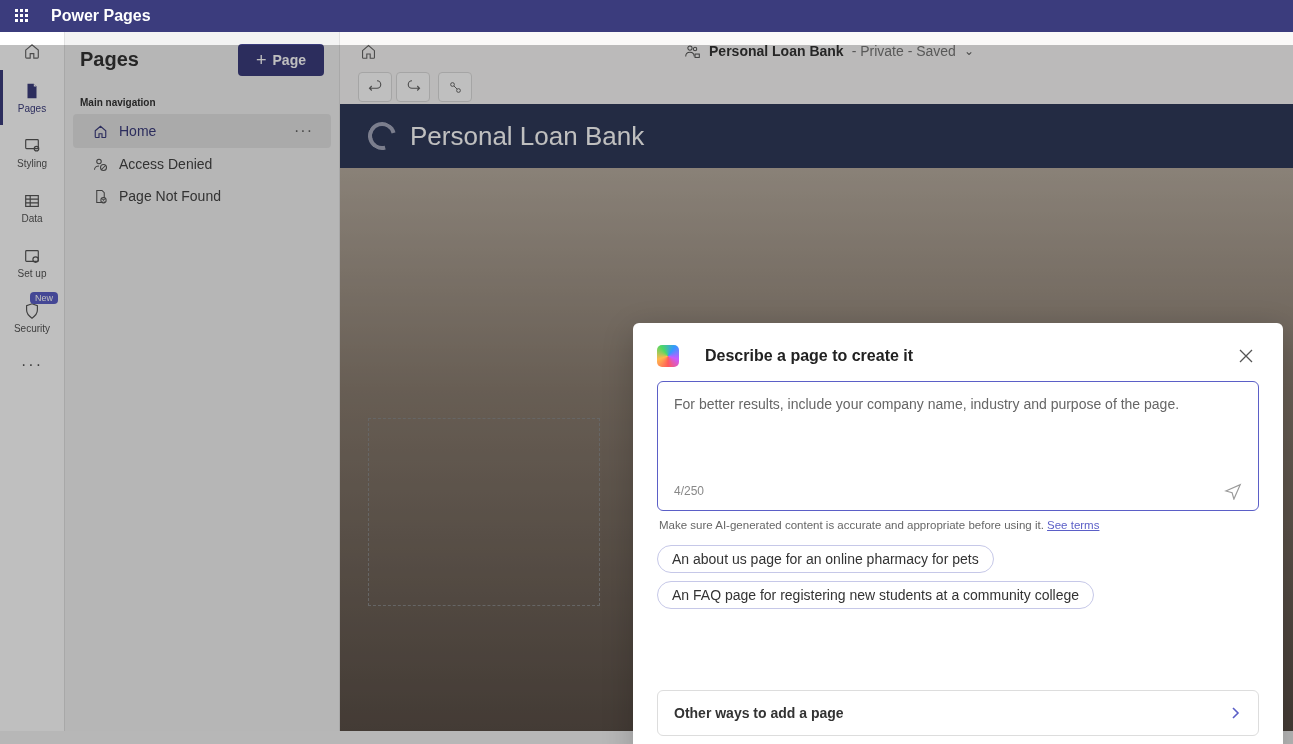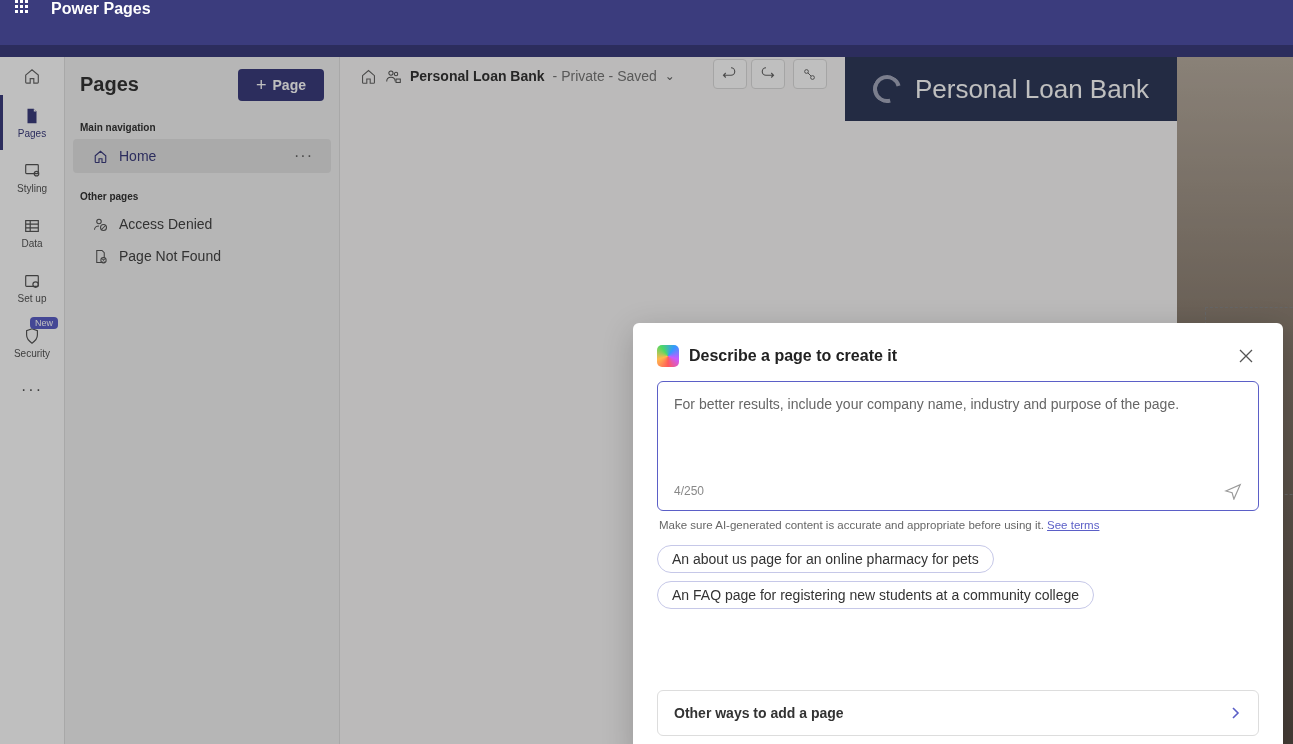--- a/index.html
+++ b/index.html
@@ -1,18 +1,18 @@
 <!DOCTYPE html>
 <html><head>
   <meta charset="utf-8">
   <style>
     * { margin: 0; padding: 0; box-sizing: border-box; font-family: 'Segoe UI', Tahoma, sans-serif; }
     body { width: 1293px; height: 744px; overflow: hidden; background: #f5f5f5; }
     
-    .top-bar { height: 57px; background: #3b3c7d; display: flex; align-items: flex-start; padding: 0 15px; }
+    .top-bar { height: 32px; background: #3b3c7d; display: flex; align-items: center; padding: 0 15px; }
     .waffle { width: 14px; height: 14px; margin-right: 22px; display: grid; grid-template-columns: repeat(3,3px); grid-template-rows: repeat(3,3px); gap: 2px; cursor: pointer; }
     .waffle span { background: #fff; width: 3px; height: 3px; }
     .app-title { color: #fff; font-size: 16px; font-weight: 600; }
     
     .main-layout { display: flex; height: calc(100% - 45px); }
     
     .nav-rail { width: 65px; background: #fff; border-right: 1px solid #e1e1e1; display: flex; flex-direction: column; }
     .rail-top { height: 38px; display:flex; align-items:center; justify-content:center; border-bottom: 0px solid #e1e1e1; }
     .rail-item { height: 55px; display: flex; flex-direction: column; align-items: center; justify-content: center; cursor: pointer; position: relative; color: #555; }
     .rail-item.active { color: #3b3c7d; }
@@ -26,21 +26,21 @@
     .panel-title { font-size: 20px; font-weight: 600; color: #333; }
     .btn-page { background: #3b3c7d; color: #fff; border: none; padding: 7px 18px; border-radius: 4px; font-size: 14px; font-weight: 600; display:flex; align-items:center; gap:6px; cursor:pointer; }
     .btn-page .plus { font-size: 18px; font-weight: 400; line-height: 1; }
     .section-h { padding: 10px 15px 6px; font-size: 10px; font-weight: 600; color: #333; }
     .tree-item { display: flex; align-items: center; padding: 8px 18px; font-size: 14px; color: #444; cursor: pointer; border-radius: 4px; margin: 0 8px; }
     .tree-item.sel { background: #e3e3e3; color: #3b3c7d; }
     .tree-item .ti-icon { width: 18px; display:flex; justify-content:center; margin-right: 10px; color: #555; }
     .tree-item.sel .ti-icon { color: #3b3c7d; }
     .tree-item .dots { margin-left: auto; color: #666; font-size: 16px; letter-spacing: 1px; }
     
-    .canvas { flex: 1; background: #faf9f8; display: flex; flex-direction: row; position: relative; }
+    .canvas { flex: 1; background: #faf9f8; display: flex; flex-direction: column; position: relative; }
     .crumb-bar { height: 38px; display: flex; align-items: center; padding: 0 20px; font-size: 14px; color: #333; border-bottom: 0px solid #e1e1e1; }
     .crumb-bar .home-ic { margin-right: 8px; color:#666; }
     .crumb-mid { flex:1; display:flex; justify-content:center; align-items:center; gap:8px; color:#333;}
     .site-name { font-weight: 600; }
     .site-status { color: #777; }
     .chev { color:#666; font-size: 12px;}
     
     .tool-row { height: 34px; display:flex; align-items:center; padding: 0 18px; gap:2px; }
     .tool-btn { width: 34px; height: 30px; border:1px solid #ddd; background:#fff; border-radius:4px; display:flex; align-items:center; justify-content:center; color:#555; cursor:pointer; }
     .tool-group { display:flex; gap:4px; border-radius:4px; }
@@ -48,21 +48,21 @@
     .site-header { height: 64px; background: #2f3a5a; display: flex; align-items: center; padding: 0 28px; gap: 14px; }
     .site-logo { width: 28px; height: 28px; border: 4px solid #a5a9bd; border-radius: 50%; border-right-color: transparent; transform: rotate(30deg); }
     .site-h-title { color: #fff; font-size: 26px; font-weight: 400; }
     
     .hero { flex:1; background: linear-gradient(180deg, #b8ada0 0%, #8a7d70 40%, #5a4f47 100%); position:relative; }
     .hero::before{content:''; position:absolute; left:28px; top:250px; width:230px; height:186px; border:1px dashed #888;}
     
     .overlay { position: absolute; top:45px; left:0; right:0; bottom:0; background: rgba(0,0,0,0.25); pointer-events: none; }
     
     .modal { position: absolute; right: 10px; top: 323px; width: 650px; height: 435px; background: #fff; border-radius: 6px; box-shadow: 0 8px 32px rgba(0,0,0,0.2); padding: 22px 24px; display:flex; flex-direction:column; }
-    .modal-head { display:flex; align-items:center; gap:10px; margin-bottom: 14px; }
+    .modal-head { display:flex; align-items:center; gap:26px; margin-bottom: 14px; }
     .copilot-ic { width:22px; height:22px; background: conic-gradient(from 180deg, #ff5a5a, #ffb84d, #4dd964, #3399ff, #c95aff, #ff5a5a); border-radius: 5px; }
     .modal-title { font-size: 16px; font-weight: 600; color: #222; flex:1; }
     .close-x { font-size: 16px; color: #555; cursor:pointer; padding: 4px 6px; }
     
     .prompt-box { border: 1.5px solid #5b5fc7; border-radius: 6px; padding: 14px 16px 10px; min-height: 130px; display:flex; flex-direction:column; }
     .prompt-area { border:none; outline:none; resize:none; flex:1; font-size: 14px; color:#4d7c0f; font-family: inherit; }
     .prompt-area::placeholder { color: #666; }
     .prompt-foot { display:flex; justify-content:space-between; align-items:center; margin-top: 6px;}
     .counter { font-size: 12px; color:#888; }
     .send-ic { color: #888; cursor:pointer; }
@@ -166,21 +166,20 @@
     <div class="section-h">Main navigation</div>
     <div class="tree-item sel">
       <span class="ti-icon">
         <svg width="15" height="15" viewBox="0 0 20 20">
             <path fill="none" stroke="currentColor" stroke-width="1.5" d="M3 9l7-6 7 6v8a1 1 0 0 1-1 1h-4v-5H8v5H4a1 1 0 0 1-1-1z"></path>
           </svg>
       </span>
       <span>Home</span>
       <span class="dots">···</span>
     </div>
-    <div class="section-h" style="margin-top:8px;">Other pages</div>
     <div class="tree-item">
       <span class="ti-icon">
         <svg width="15" height="15" viewBox="0 0 20 20">
             <circle cx="8" cy="6" r="3" fill="none" stroke="#555" stroke-width="1.4"></circle>
             <path fill="none" stroke="#555" stroke-width="1.4" d="M2 17c0-3 3-5 6-5"></path>
             <circle cx="14" cy="14" r="4" fill="none" stroke="#555" stroke-width="1.4"></circle>
             <path stroke="#555" stroke-width="1.4" d="M11 17l6-6"></path>
           </svg>
       </span>
       <span>Access Denied</span>

